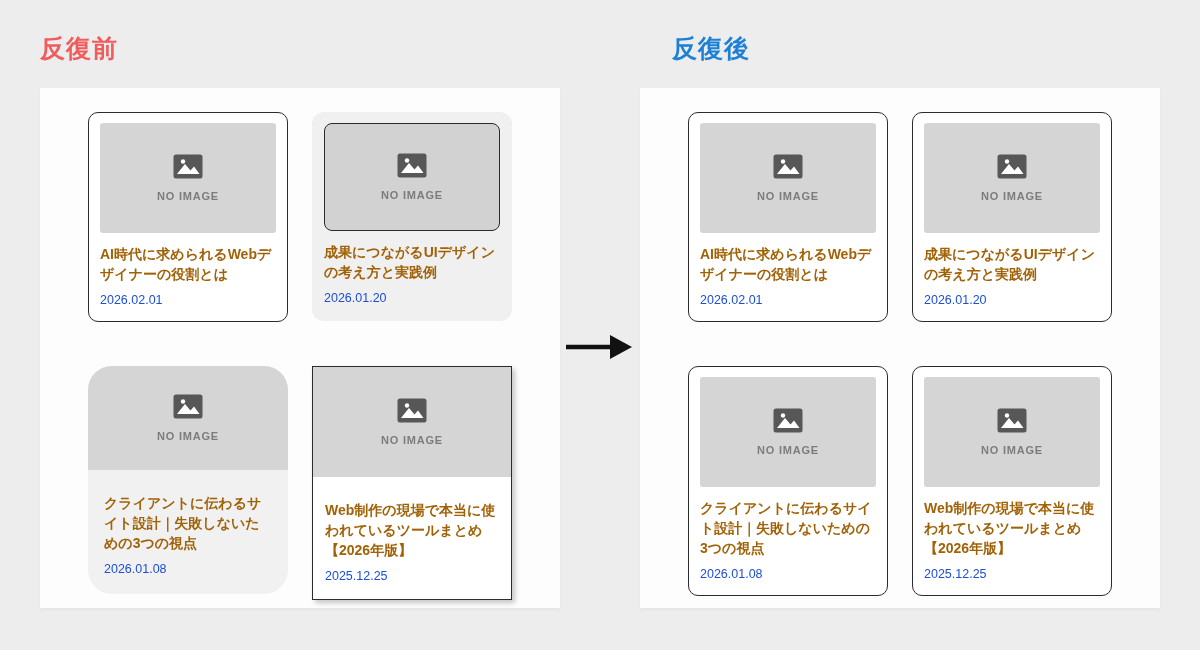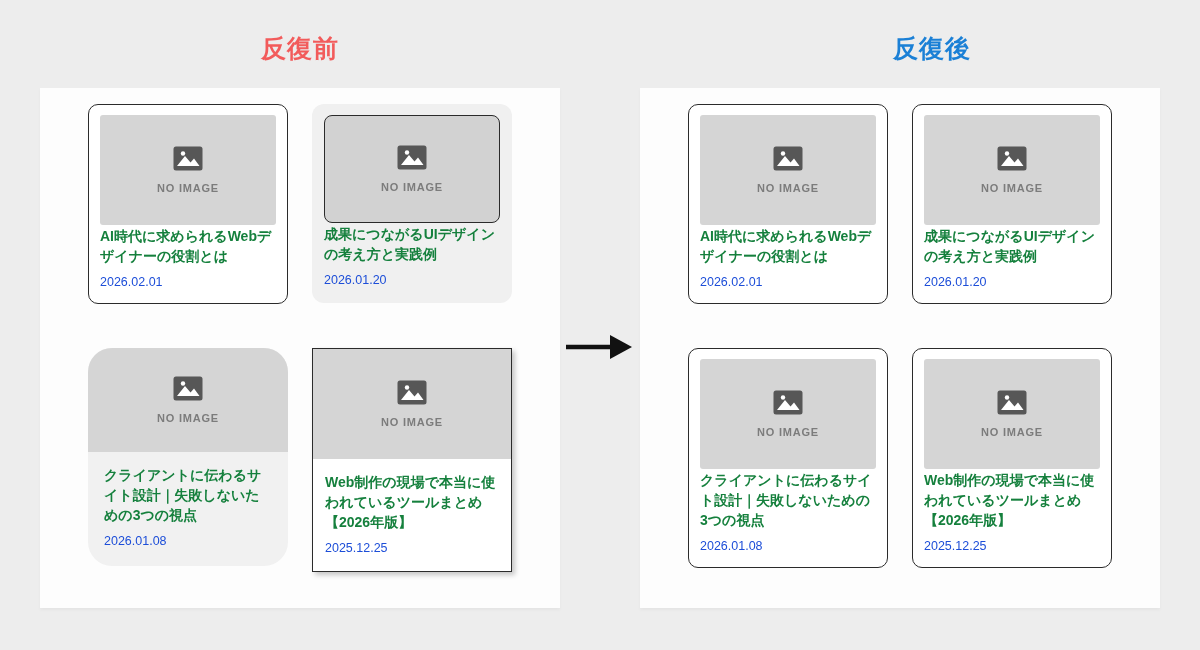--- a/index.html
+++ b/index.html
@@ -7,21 +7,21 @@
   body {
     font-family: "Liberation Sans", "DejaVu Sans", sans-serif;
     background: #ededed;
     position: relative;
     overflow: hidden;
   }
   .panel-title {
     position: absolute;
     top: 33px;
     width: 520px;
-    text-align: center;
+    text-align: left;
     font-size: 25px;
     font-weight: bold;
     letter-spacing: 1px;
     line-height: 1.2;
   }
   .panel-title.before { left: 40px; color: var(--before-color, #f25b5b); }
   .panel-title.after  { left: 672px; color: var(--after-color, #1b80d6); }
 
   .panel {
     position: absolute;
@@ -32,21 +32,21 @@
     box-shadow: 0 2px 3px rgba(0,0,0,0.04);
   }
   .panel.before { left: 40px; }
   .panel.after  { left: 640px; }
 
   .grid {
     display: grid;
     grid-template-columns: 200px 200px;
     column-gap: 24px;
     row-gap: 44px;
-    padding: 16px 48px;
+    padding: 24px 48px;
     align-items: start;
   }
 
   
   .card {
     width: 200px;
     background: #ffffff;
     border: 1px solid #2b2b2b;
     border-radius: 10px;
     padding: 10px 11px 14px;
@@ -62,24 +62,24 @@
     justify-content: center;
     gap: 7px;
   }
   .noimg {
     font-size: 11px;
     font-weight: bold;
     color: #7c7c7c;
     letter-spacing: 0.8px;
   }
   .card-body .title {
-    margin-top: 1px;
+    margin-top: 11px;
     font-size: 14px;
     font-weight: bold;
-    color: #15803d;
+    color: #a16207;
     line-height: 1.43;
   }
   .card-body .date {
     margin-top: 9px;
     font-size: 12.5px;
     color: #1d4ed8;
   }
 
   
   

